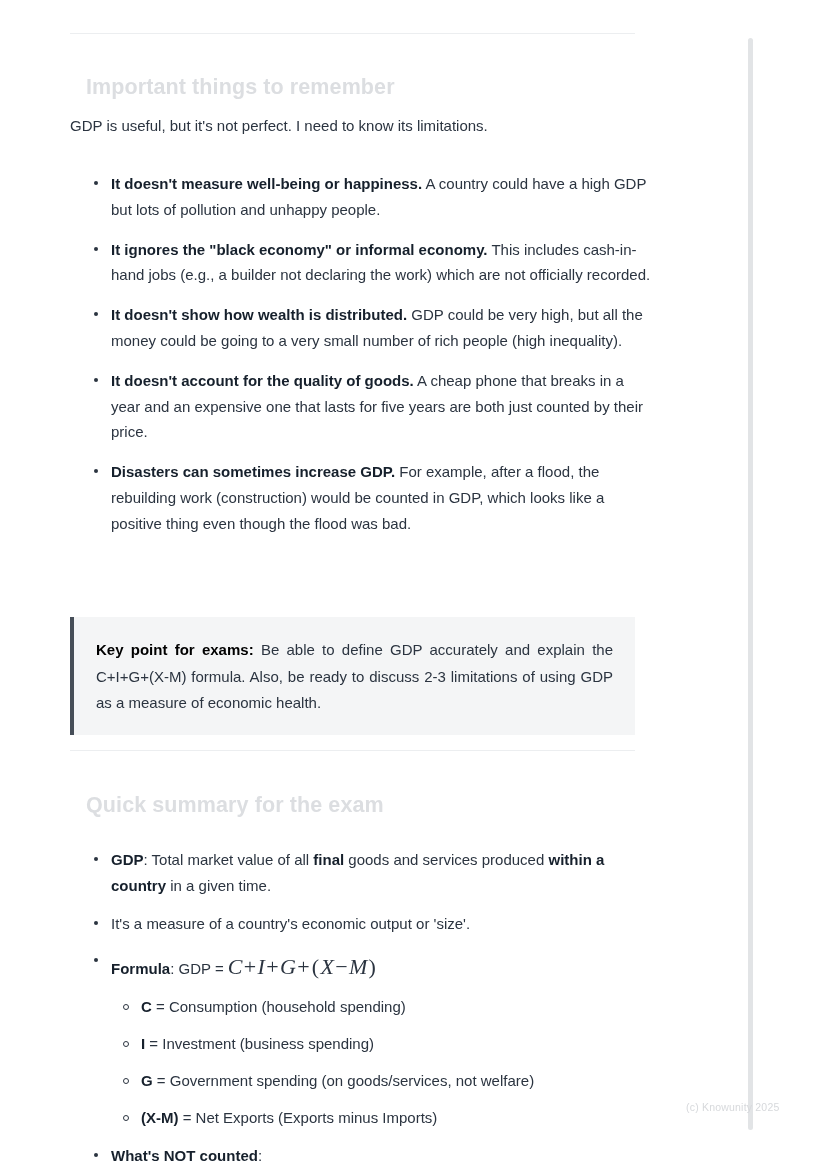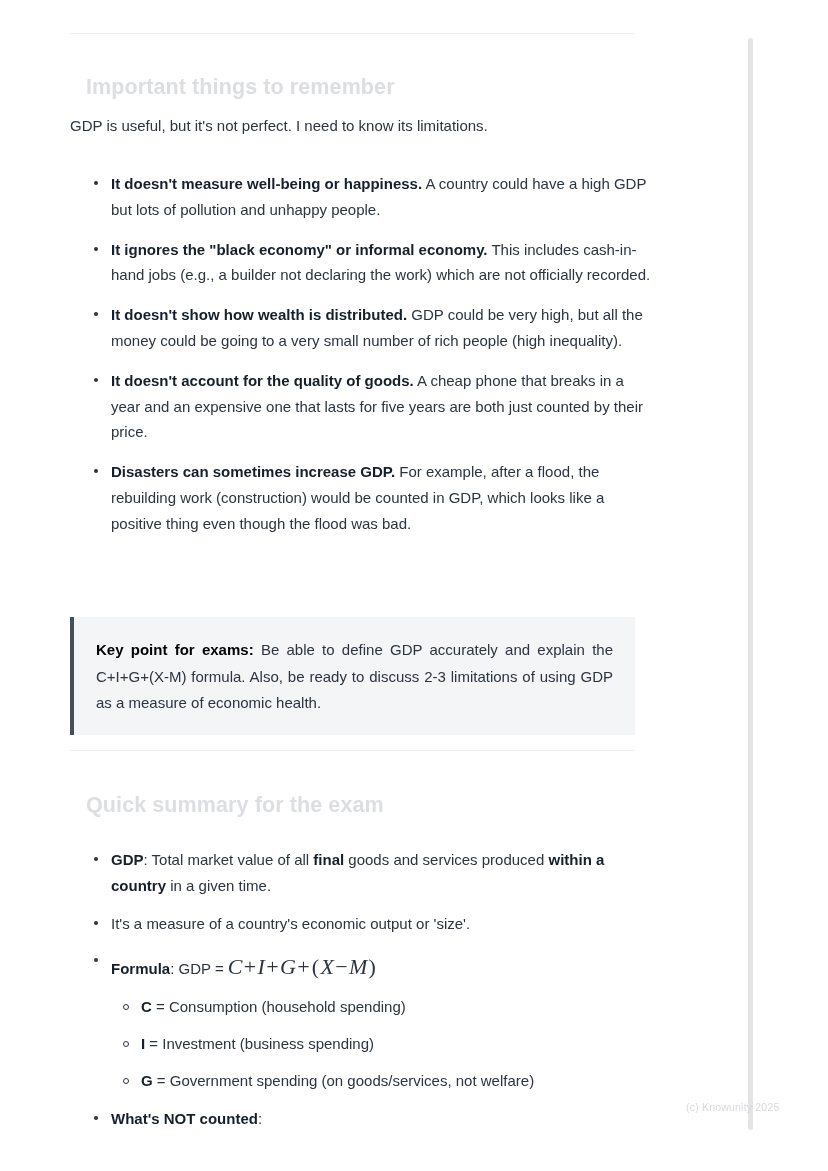--- a/index.html
+++ b/index.html
@@ -226,20 +226,23 @@
       <ul class="subbullets">
         <li>
           <b>C</b><span> = Consumption (household spending)</span>
         </li>
         <li>
           <b>I</b><span> = Investment (business spending)</span>
         </li>
         <li>
           <b>G</b><span> = Government spending (on goods/services, not welfare)</span>
         </li>
+        <li>
+          <b>(X-M)</b><span> = Net Exports (Exports minus Imports)</span>
+        </li>
       </ul>
     </li>
 
     <li>
       <b>What's NOT counted</b><span>:</span>
     </li>
   </ul>
 
 </div>
 

